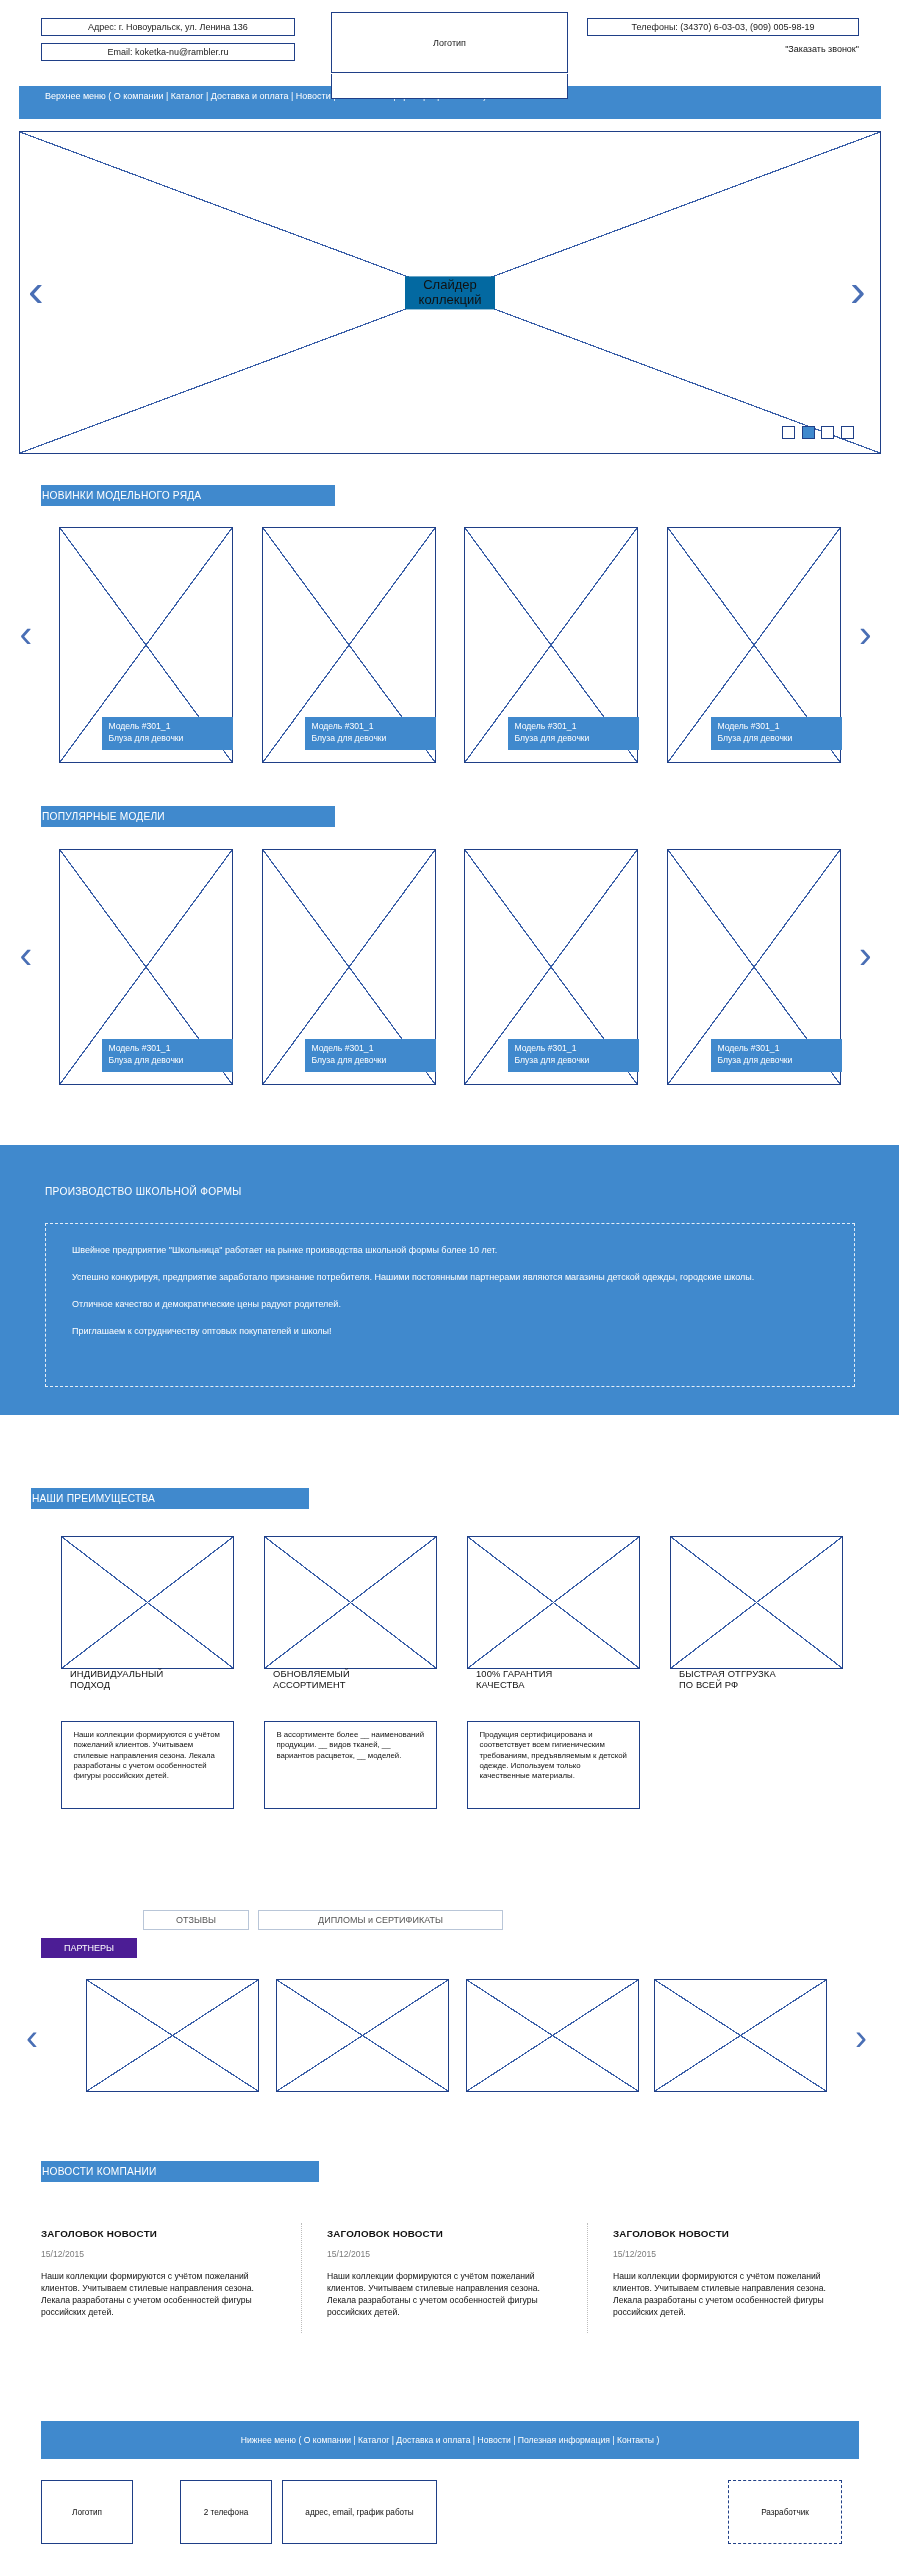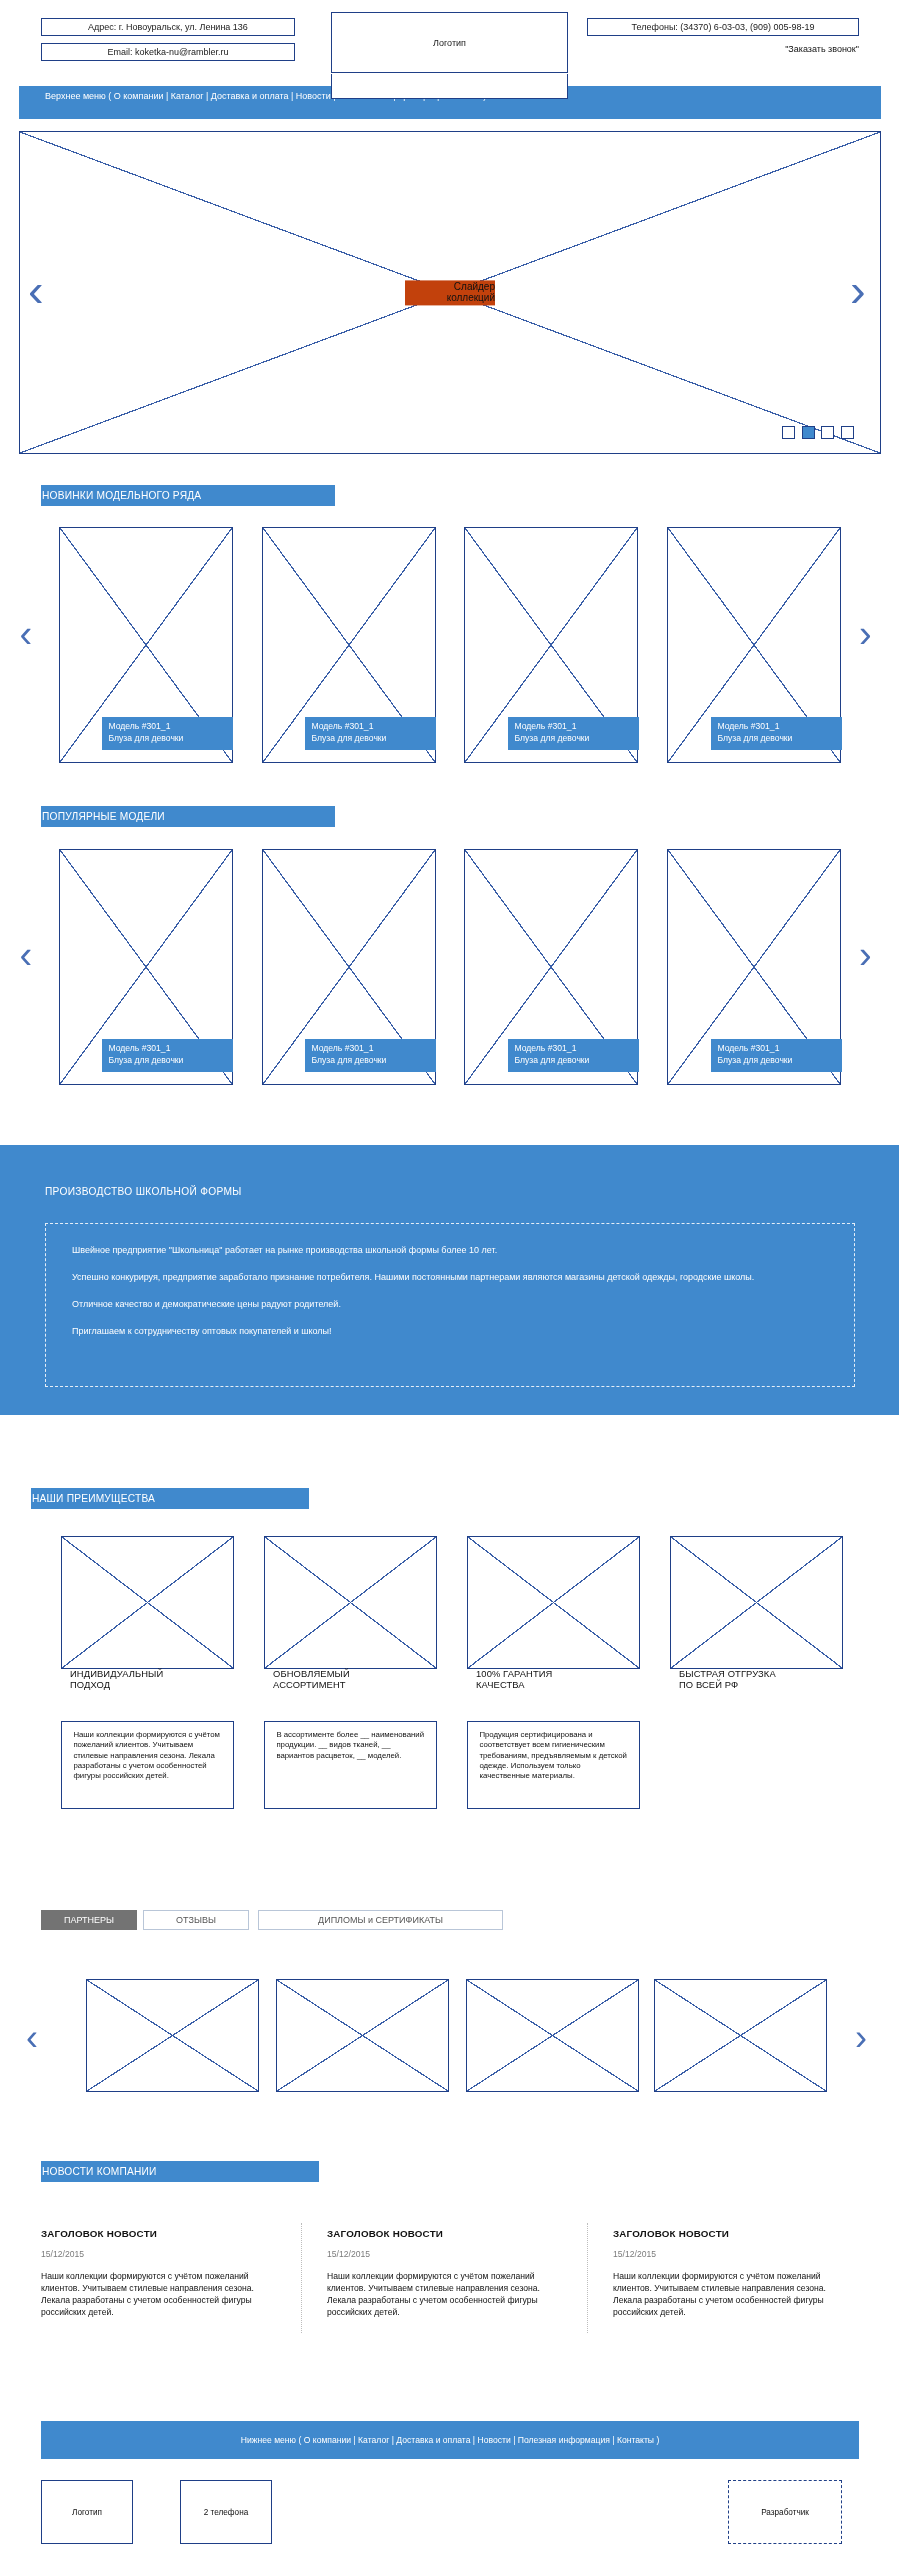--- a/index.html
+++ b/index.html
@@ -159,21 +159,21 @@
   
   .tab {
     position: absolute;
     box-sizing: border-box;
     display: flex;
     align-items: center;
     justify-content: center;
     font-size: 9px;
     height: 19.6px;
   }
-  .tab.active { background: #737373; color: #fff; border: none; }
+  .tab.active { background: #4c1d95; color: #fff; border: none; margin-top: 28px; }
   .tab.inactive { background: #fff; color: #555; border: 1px solid #b9c6d8; }
 
   
   .news-col { position: absolute; width: 221px; }
   .news-head {
     font-size: 9.8px; color: #111; letter-spacing: 0.2px; margin: 0 0 9.8px 0;
   }
   .news-date { font-size: 8.6px; color: #7b7b7b; margin: 0 0 11.4px 0; }
   .news-body { font-size: 8.6px; line-height: 12px; color: #111; margin: 0; }
   .news-sep {
@@ -226,22 +226,22 @@
 
   <div class="hdr-box" style="left:331px; top:12.3px; width:237px; height:61px; z-index:5; font-size:9px;">
     <span>Логотип</span>
   </div>
   <div style="position:absolute; left:331px; top:74px; width:237px; height:24.5px;
               border-left:1.2px solid #1f3f87; border-right:1.2px solid #1f3f87;
               border-bottom:1.2px solid #1f3f87; background:#fff; box-sizing:border-box; z-index:6;"></div>
 
   <div class="wf-box wf-x" style="position:absolute; left:19px; top:131px; width:862px; height:323px;">
     <span style="position:absolute; left:0; right:0; top:50%; transform:translateY(-50%);
-                 text-align:right; font-size:10px; color:#111; z-index:3;
-                 background:#c2410c; padding:1.6px 0; width:90px; margin:0 auto;">Слайдер коллекций</span>
+                 text-align:center; font-size:13px; color:#111; z-index:3;
+                 background:#0369a1; padding:1.6px 0; width:90px; margin:0 auto;">Слайдер коллекций</span>
   </div>
   <span class="arrow" style="left:28px; top:266px; font-size:47px;">‹</span>
   <span class="arrow" style="left:850px; top:266px; font-size:47px;">›</span>
 
   <div style="position:absolute; left:782px; top:426px; width:72px; height:14.7px;">
     <div class="dot" style="left:0;   top:0; width:13px; height:13px;"></div>
     <div class="dot active" style="left:19.6px; top:0; width:13px; height:13px;"></div>
     <div class="dot" style="left:39px; top:0; width:13px; height:13px;"></div>
     <div class="dot" style="left:59px; top:0; width:13px; height:13px;"></div>
   </div>
@@ -388,18 +388,21 @@
               font-size:8.6px;">
     <span>Нижнее меню ( О компании  |  Каталог  |  Доставка и оплата  |  Новости  |  Полезная информация  |  Контакты )</span>
   </div>
 
   <div class="footer-box" style="left:41px; top:2480px; width:92px; height:64px;">
     <span>Логотип</span>
   </div>
   <div class="footer-box" style="left:180px; top:2480px; width:92px; height:64px;">
     <span>2 телефона</span>
   </div>
+  <div class="footer-box" style="left:282px; top:2480px; width:155px; height:64px;">
+    <span>адрес, email, график работы</span>
+  </div>
   <div class="footer-box dashed" style="left:728px; top:2480px; width:114px; height:64px;">
     <span>Разработчик</span>
   </div>
 
 </div>
 
 
 </body></html>

